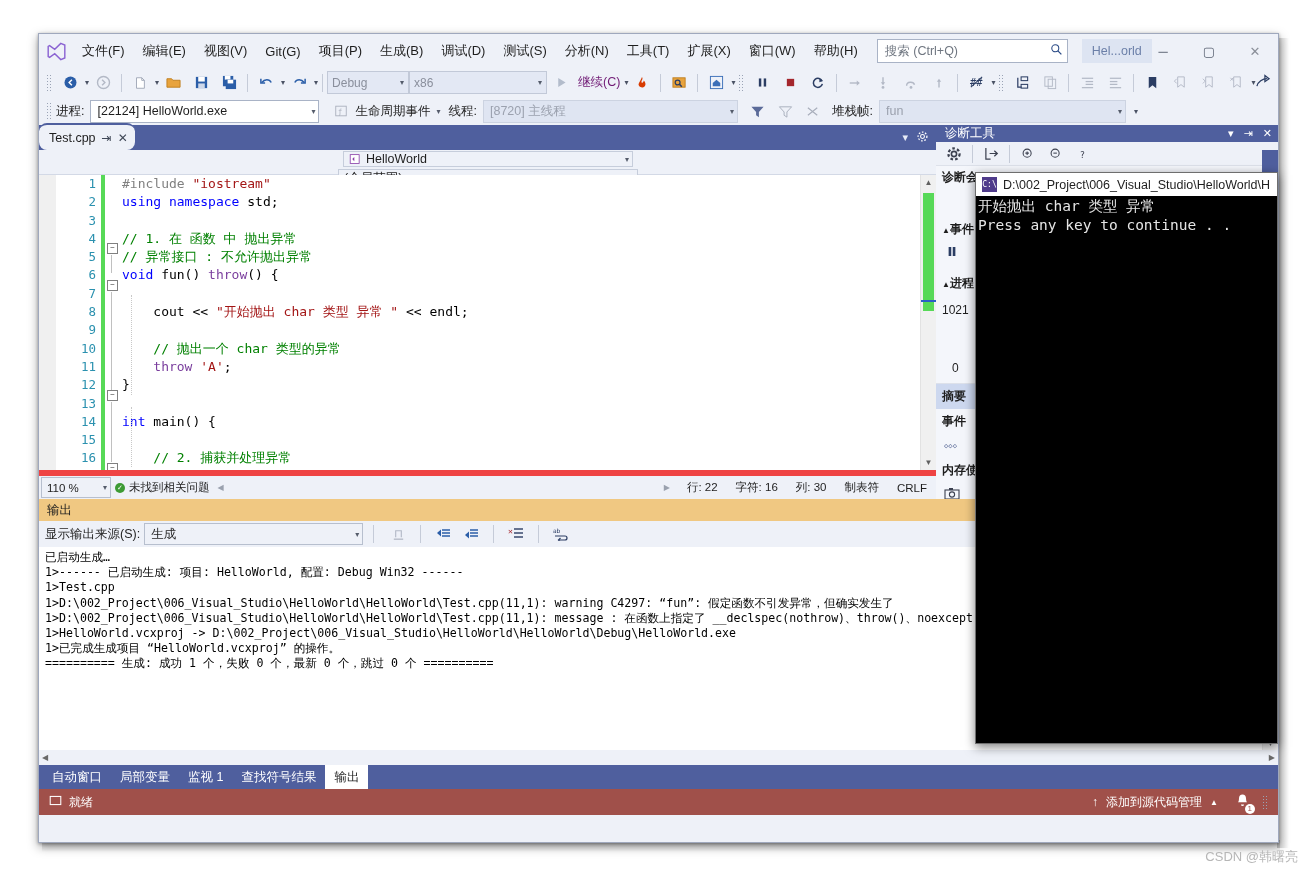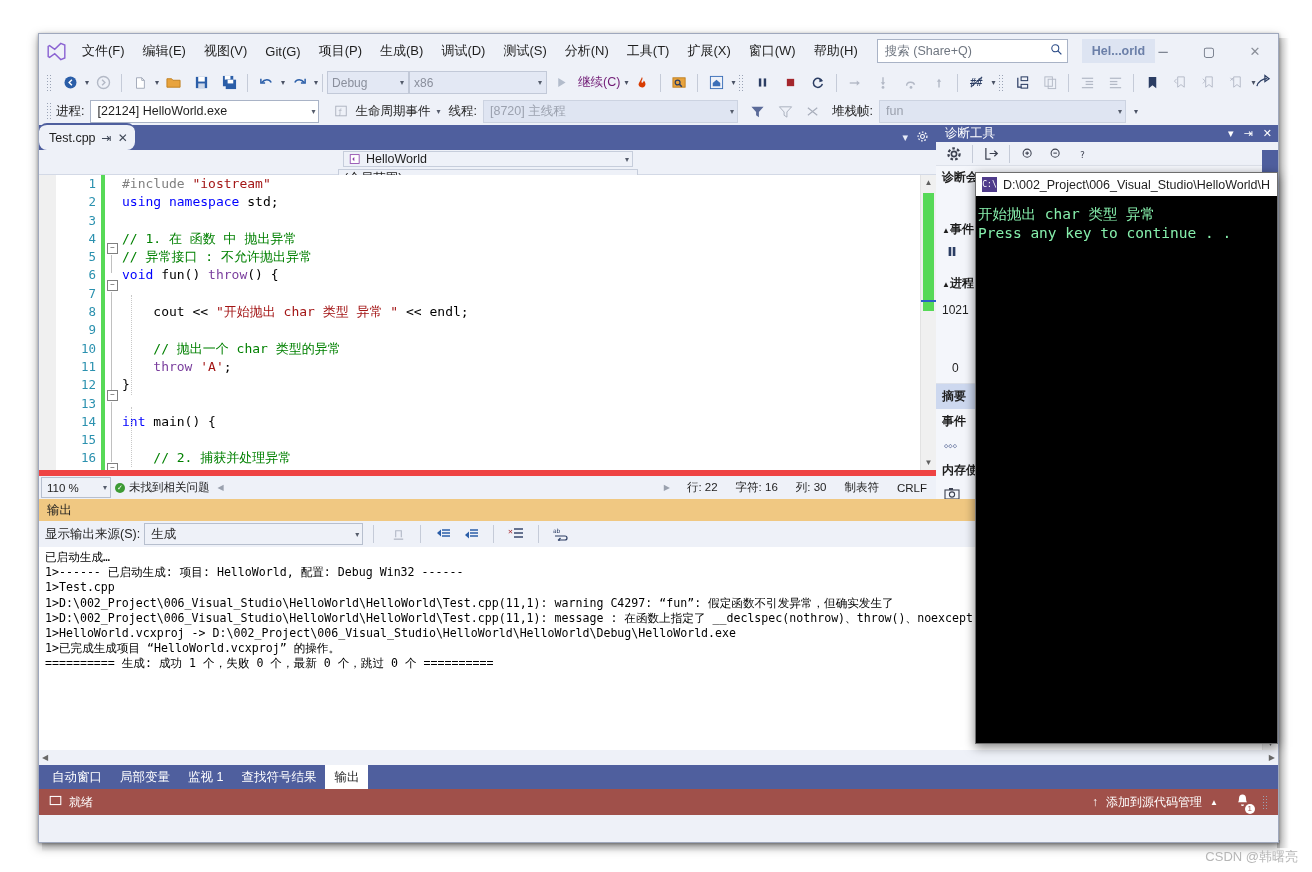--- a/index.html
+++ b/index.html
@@ -60,21 +60,21 @@
     display: flex; align-items: center;
     padding: 0 4px 0 7px;
     position: relative;
   }
   .search-box .ph { font-size: 12.5px; color: #6f7680; flex: 1; }
   .search-box .mag { color: #3a5490; font-size: 13px; }
   .prod-name {
     margin-left: 14px;
     background: #dde4f2;
     color: #6b7fa8;
-    font-size: 12.5px; font-weight: bold;
+    font-size: 12.5px; font-weight: normal;
     padding: 5px 10px;
     white-space: nowrap;
   }
   .wincontrols {
     position: absolute; right: 0; top: 0; height: 34px;
     display: flex; align-items: center;
   }
   .wc-btn {
     width: 46px; height: 30px;
     display: flex; align-items: center; justify-content: center;
@@ -376,23 +376,22 @@
     white-space: nowrap; overflow: hidden;
   }
   .console-icon {
     width: 15px; height: 15px; background: #4f3b8b; color: #ffffff;
     font-size: 8px; display:flex; align-items:center; justify-content:center;
     font-family: "DejaVu Sans Mono", monospace; flex: none;
   }
   .console-body {
     padding: 1px 2px 0 2px;
     font-family: "DejaVu Sans Mono", "Liberation Mono", monospace;
-    font-size: 14.5px; line-height: 19px; color: #86efac;
+    font-size: 14.5px; line-height: 19px; color: #e5e5e5;
     white-space: pre;
-    margin-top: 8px;
   }
 
   
   .watermark {
     position: absolute; right: 14px; bottom: 6px;
     font-size: 13px; color: #b6b6b6;
   }
 </style>
 </head>
 <body>
@@ -420,21 +419,21 @@
         <div class="menu-item">调试(D)</div>
         <div class="menu-item">测试(S)</div>
         <div class="menu-item">分析(N)</div>
         <div class="menu-item">工具(T)</div>
         <div class="menu-item">扩展(X)</div>
         <div class="menu-item">窗口(W)</div>
         <div class="menu-item">帮助(H)</div>
       </div>
 
       <div class="search-box">
-        <span class="ph">搜索 (Share+Q)</span>
+        <span class="ph">搜索 (Ctrl+Q)</span>
         <span class="mag">
           <svg width="13" height="13" viewBox="0 0 16 16">
             <circle cx="6.5" cy="6.5" r="4.3" fill="none" stroke="#2a4a86" stroke-width="1.3"></circle>
             <line x1="9.7" y1="9.7" x2="14" y2="14" stroke="#2a4a86" stroke-width="1.6"></line>
           </svg>
         </span>
       </div>
 
       <div class="prod-name">Hel...orld</div>
 

